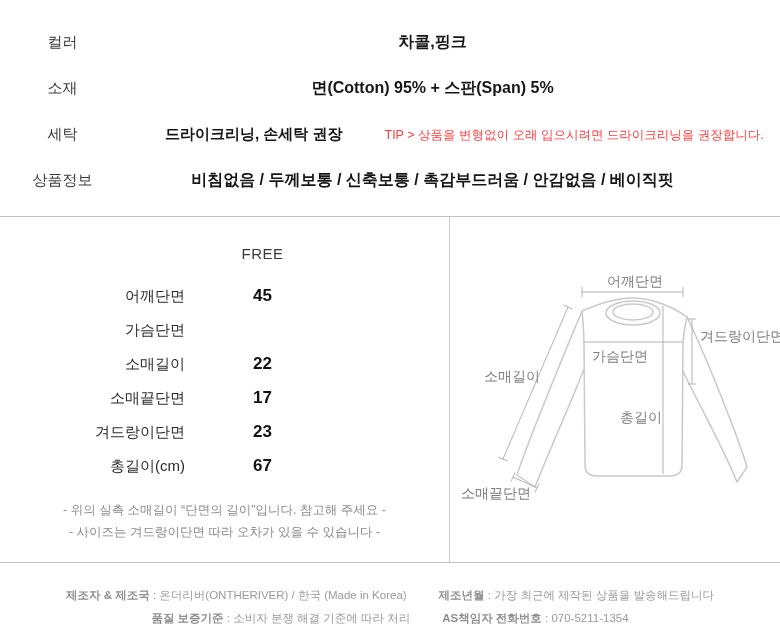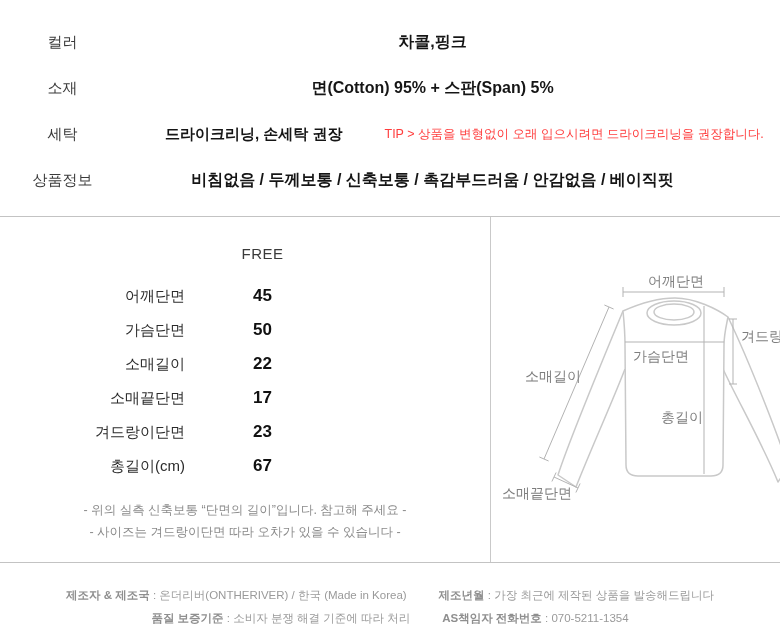--- a/index.html
+++ b/index.html
@@ -5,26 +5,26 @@
   html,body{margin:0;padding:0;background:#fff;}
   .page{
     position:relative;width:780px;height:640px;background:#fff;overflow:hidden;
     font-family:"Liberation Sans","DejaVu Sans",sans-serif;color:#222;
   }
   
   .info{height:217px;border-bottom:1px solid #c3c3c3;padding-top:19px;box-sizing:border-box;}
   .info-row{display:flex;align-items:center;height:46px;}
   .info-label{width:125px;text-align:center;font-size:15px;color:#3a3a3a;flex:none;}
   .info-value{flex:1;text-align:center;font-weight:700;font-size:16px;color:#151515;padding-right:40px;}
-  .info-row.wash .info-value{display:flex;align-items:center;text-align:left;padding-right:0;font-weight:400;}
+  .info-row.wash .info-value{display:flex;align-items:flex-end;text-align:left;padding-right:0;font-weight:400;}
   .wash-main{font-weight:700;font-size:15px;color:#151515;margin-left:40px;white-space:nowrap;}
   .tip{color:#ff3c3c;font-size:12.5px;margin-left:42px;white-space:nowrap;font-weight:400;}
   
   .main{display:flex;height:346px;border-bottom:1px solid #c3c3c3;box-sizing:border-box;}
-  .left{width:491px;border-right:1px solid #c9c9c9;box-sizing:border-box;flex:none;}
+  .left{width:450px;border-right:1px solid #c9c9c9;box-sizing:border-box;flex:none;}
   .right{flex:1;position:relative;}
   .size-grid{margin-top:26px;}
   .sg-row{display:flex;align-items:center;height:34px;}
   .sg-row.header{height:20px;margin-bottom:16px;}
   .sg-label{width:185px;text-align:right;font-size:15px;color:#2b2b2b;flex:none;}
   .sg-value{width:155px;text-align:center;font-weight:700;font-size:17px;color:#111;flex:none;}
   .sg-value.free{font-weight:400;font-size:15px;color:#3a3a3a;letter-spacing:0.5px;}
   .notes{margin-top:16px;text-align:center;font-size:12.5px;line-height:22px;color:#8a8a8a;}
   .diagram-svg{position:absolute;top:0;left:0;}
   .diagram-svg text{fill:#7e7e7e;font-size:14px;font-family:"Liberation Sans","DejaVu Sans",sans-serif;}
@@ -66,41 +66,40 @@
         <div class="sg-row header">
           <div class="sg-label"></div>
           <div class="sg-value free">FREE</div>
         </div>
         <div class="sg-row">
           <div class="sg-label">어깨단면</div>
           <div class="sg-value">45</div>
         </div>
         <div class="sg-row">
           <div class="sg-label">가슴단면</div>
-          <div class="sg-value">50</div>
         </div>
         <div class="sg-row">
           <div class="sg-label">소매길이</div>
           <div class="sg-value">22</div>
         </div>
         <div class="sg-row">
           <div class="sg-label">소매끝단면</div>
           <div class="sg-value">17</div>
         </div>
         <div class="sg-row">
           <div class="sg-label">겨드랑이단면</div>
           <div class="sg-value">23</div>
         </div>
         <div class="sg-row">
           <div class="sg-label">총길이(cm)</div>
           <div class="sg-value">67</div>
         </div>
       </div>
       <div class="notes">
-        <div>- 위의 실측 신축보통 “단면의 길이”입니다. 참고해 주세요 -</div>
+        <div>- 위의 실측 소매길이 “단면의 길이”입니다. 참고해 주세요 -</div>
         <div>- 사이즈는 겨드랑이단면 따라 오차가 있을 수 있습니다 -</div>
       </div>
     </div>
 
     <div class="right">
       <svg class="diagram-svg" width="340" height="346" viewBox="0 0 340 346">
 
         <g fill="#ffffff" stroke="#c9c9c9" stroke-width="1.5" stroke-linejoin="round">
           <path d="M132,94 C112,142 78,224 67,258 L85,270 C100,232 120,188 134,152"></path>
           <path d="M237,100 C260,148 290,226 297,250 L287,265 C271,226 247,184 232,152"></path>

